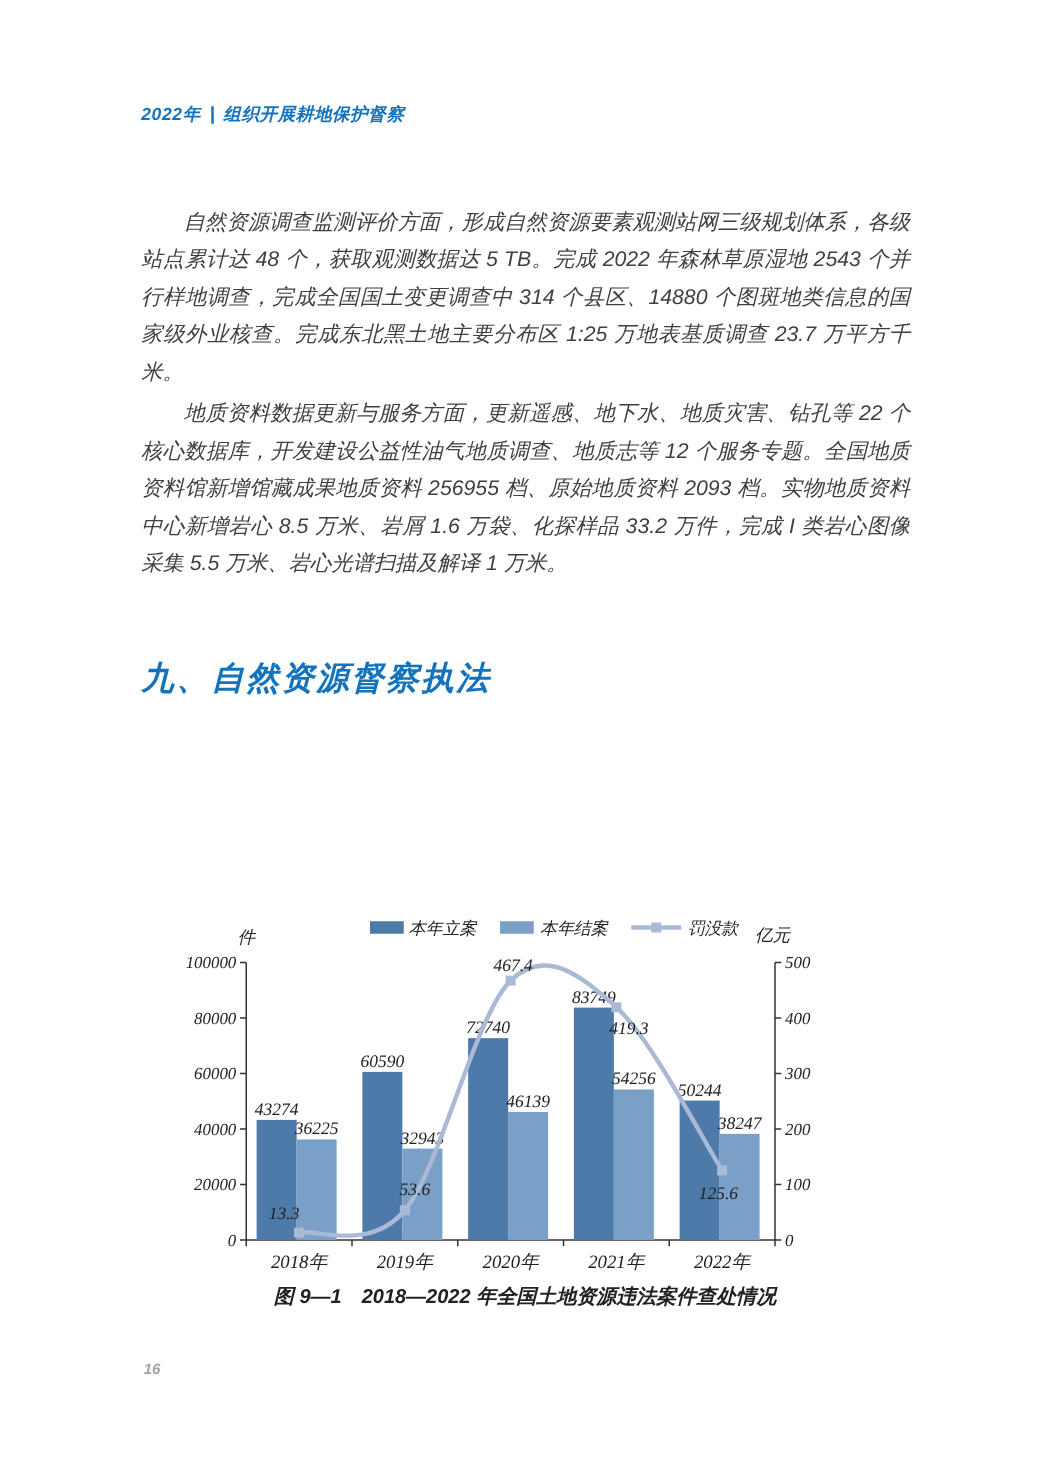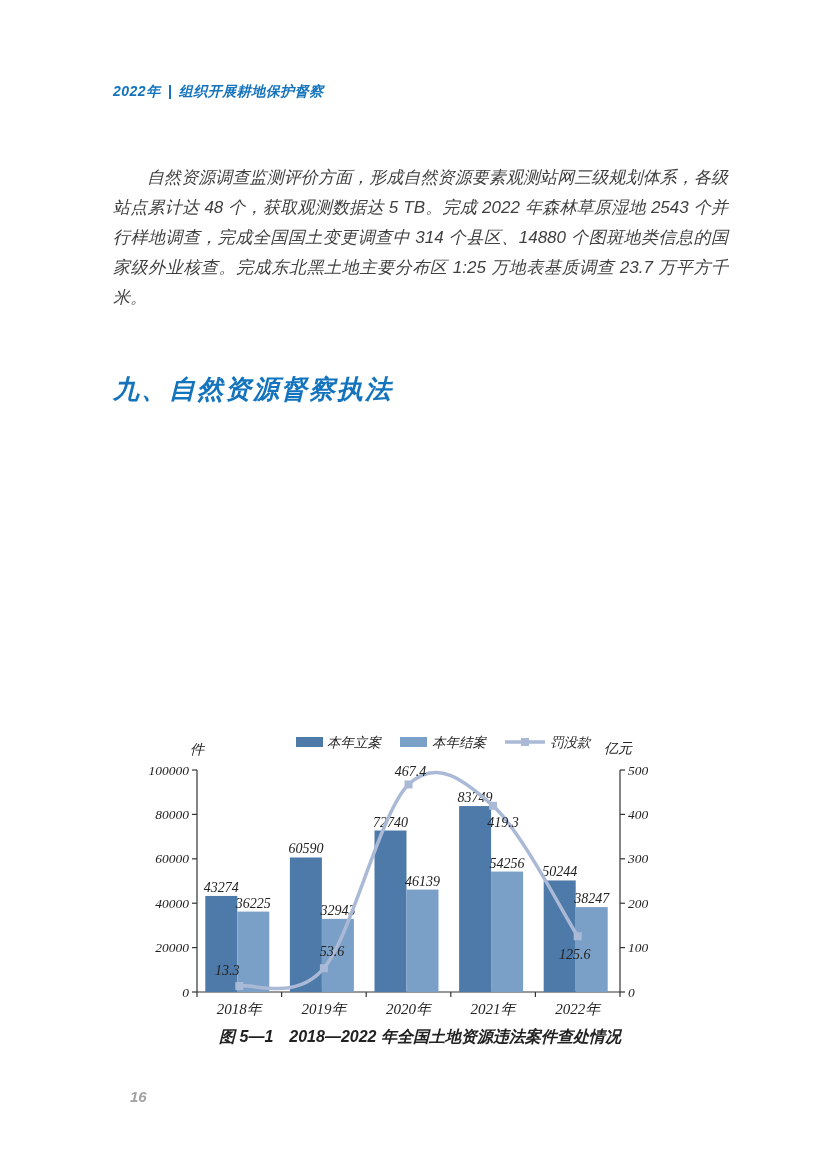--- a/index.html
+++ b/index.html
@@ -11,35 +11,36 @@
   .content{position:absolute;left:113px;top:163px;width:615px;color:#3f3f3f;
            font-size:17px;line-height:30px;text-align:justify;}
   .content p{margin:0 0 3px 0;}
   .content p.indent{text-indent:2em;}
   .content h1{margin:58px 0 18px 0;color:#1373bd;font-size:26px;line-height:36px;
               font-weight:bold;letter-spacing:2px;}
   .chart-wrap{position:absolute;left:148px;top:726px;width:540px;height:300px;}
   #chart-svg text{font-family:"Liberation Serif","DejaVu Serif",serif;fill:#222;}
   .caption{position:absolute;left:0;top:1027px;width:840px;text-align:center;
            font-size:16px;font-weight:bold;color:#222;}
-  .pagenum{position:absolute;left:130px;top:1088px;font-size:15px;font-weight:bold;color:#a3a3a3;}
+  .pagenum{position:absolute;left:115px;top:1088px;font-size:12px;font-weight:bold;color:#a3a3a3;}
 </style>
 </head>
 <body>
 
 <div class="page">
 
   <div class="header">
     <span>2022年</span>
     <span class="sep"></span>
     <span>组织开展耕地保护督察</span>
   </div>
 
   <div class="content">
     <p class="indent">自然资源调查监测评价方面，形成自然资源要素观测站网三级规划体系，各级站点累计达 48 个，获取观测数据达 5 TB。完成 2022 年森林草原湿地 2543 个并行样地调查，完成全国国土变更调查中 314 个县区、14880 个图斑地类信息的国家级外业核查。完成东北黑土地主要分布区 1:25 万地表基质调查 23.7 万平方千米。</p>
+    <p class="indent">地质资料数据更新与服务方面，更新遥感、地下水、地质灾害、钻孔等 22 个核心数据库，开发建设公益性油气地质调查、地质志等 12 个服务专题。全国地质资料馆新增馆藏成果地质资料 256955 档、原始地质资料 2093 档。实物地质资料中心新增岩心 8.5 万米、岩屑 1.6 万袋、化探样品 33.2 万件，完成 I 类岩心图像采集 5.5 万米、岩心光谱扫描及解译 1 万米。</p>
     <h1>九、自然资源督察执法</h1>
   </div>
 
   <div class="chart-wrap">
     <svg id="chart-svg" width="540" height="300">
         <g>
           <rect x="148" y="11" width="27" height="10" fill="#4d7aa8"></rect>
           <text x="179" y="21" text-anchor="start" font-size="13.5">本年立案</text>
           <rect x="252" y="11" width="27" height="10" fill="#7ba0c8"></rect>
           <text x="284" y="21" text-anchor="start" font-size="13.5">本年结案</text>
@@ -122,17 +123,17 @@
           <rect x="256.5" y="54.4744" width="8" height="8" fill="#aabad6"></rect>
           <text x="262.5" y="50.4744" text-anchor="middle" font-size="14">467.4</text>
           <rect x="341.09999999999997" y="75.83080000000001" width="8" height="8" fill="#aabad6"></rect>
           <text x="355.09999999999997" y="100.83080000000001" text-anchor="middle" font-size="14">419.3</text>
           <rect x="425.7" y="206.2336" width="8" height="8" fill="#aabad6"></rect>
           <text x="426.7" y="233.2336" text-anchor="middle" font-size="14">125.6</text>
         </g>
       </svg>
   </div>
 
-  <div class="caption">图 5—1　2018—2022 年全国土地资源违法案件查处情况</div>
+  <div class="caption">图 9—1　2018—2022 年全国土地资源违法案件查处情况</div>
 
   <div class="pagenum">16</div>
 
 </div>
 
 </body></html>

